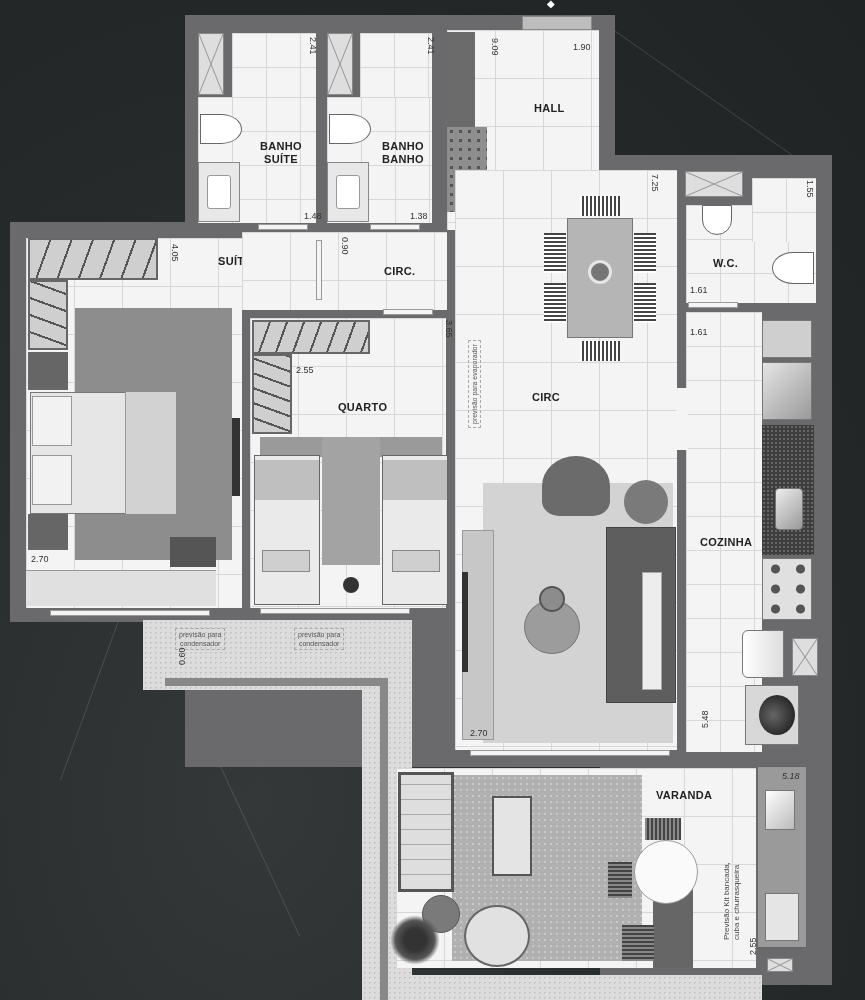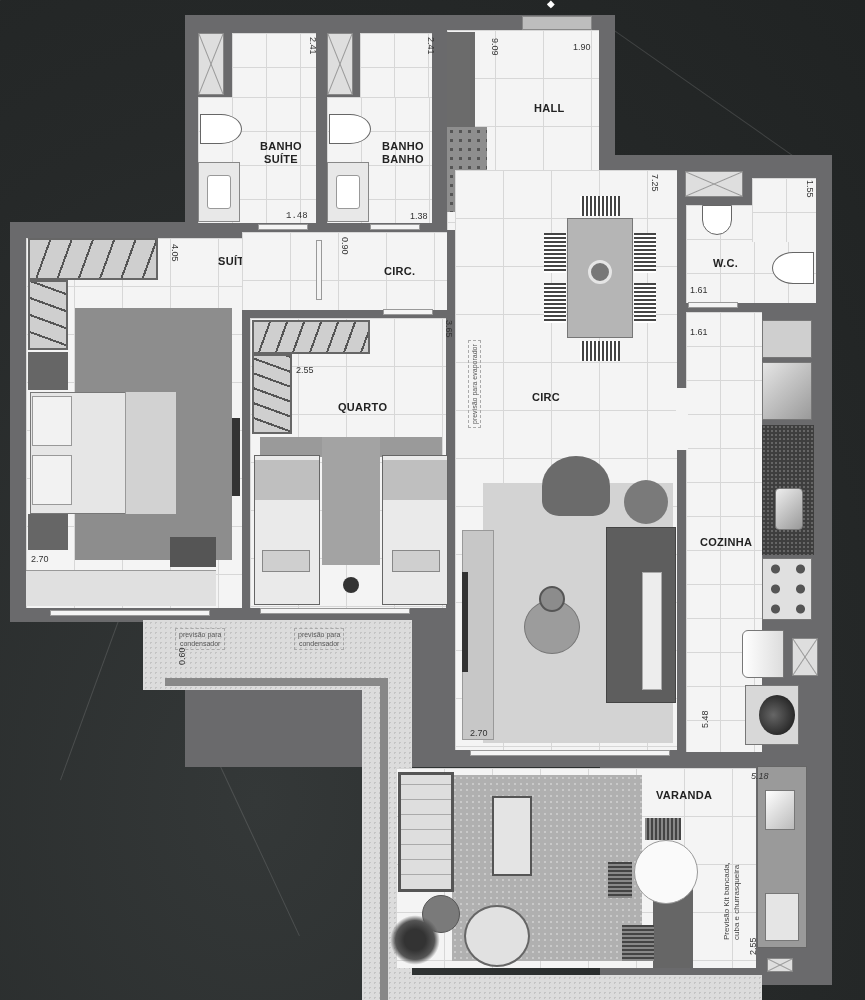--- a/index.html
+++ b/index.html
@@ -61,21 +61,21 @@
 <div class="floor small" style="left:232px;top:33px;width:84px;height:190px;"></div>
 <div class="floor small" style="left:198px;top:97px;width:118px;height:126px;"></div>
 <div class="shower" style="left:198px;top:33px;width:26px;height:62px;"></div>
 <div class="toilet" style="left:200px;top:114px;width:42px;height:30px;"></div>
 <div class="sink" style="left:198px;top:162px;width:42px;height:60px;"></div>
 <div class="label" style="left:250px;top:140px;width:62px;">
   <div>BANHO</div>
   <div>SUÍTE</div>
 </div>
 <div class="dim v" style="left:318px;top:37px;">2.41</div>
-<div class="dim" style="left:286px;top:211px;font-family:Liberation Mono, monospace;">1.48</div>
+<div class="dim" style="left:304px;top:211px;">1.48</div>
 
 <div class="floor small" style="left:360px;top:33px;width:72px;height:190px;"></div>
 <div class="floor small" style="left:327px;top:97px;width:105px;height:126px;"></div>
 <div class="shower" style="left:327px;top:33px;width:26px;height:62px;"></div>
 <div class="toilet" style="left:329px;top:114px;width:42px;height:30px;"></div>
 <div class="sink" style="left:327px;top:162px;width:42px;height:60px;"></div>
 <div class="label" style="left:372px;top:140px;width:62px;">
   <div>BANHO</div>
   <div>BANHO</div>
 </div>
@@ -185,21 +185,21 @@
 <div class="abs" style="left:653px;top:880px;width:40px;height:88px;background:#666;"></div>
 <div class="abs" style="left:634px;top:840px;width:64px;height:64px;background:#fafafa;border-radius:50%;border:1px solid #999;"></div>
 <div class="chair v" style="left:645px;top:818px;width:36px;height:22px;background-image:repeating-linear-gradient(90deg,#888 0 2px,#444 2px 4px);"></div>
 <div class="chair v" style="left:608px;top:862px;width:24px;height:36px;background-image:repeating-linear-gradient(0deg,#888 0 2px,#444 2px 4px);"></div>
 <div class="chair v" style="left:622px;top:925px;width:32px;height:36px;background-image:repeating-linear-gradient(0deg,#888 0 2px,#444 2px 4px);"></div>
 <div class="abs" style="left:757px;top:766px;width:50px;height:182px;background:#9a9a9a;border:1px solid #666;"></div>
 <div class="abs" style="left:765px;top:790px;width:30px;height:40px;background:linear-gradient(135deg,#fff,#bbb);border:1px solid #777;"></div>
 <div class="abs" style="left:765px;top:893px;width:34px;height:48px;background:#e5e5e5;border:1px solid #777;"></div>
 <div class="shower" style="left:767px;top:958px;width:26px;height:14px;"></div>
 <div class="label" style="left:656px;top:789px;">VARANDA</div>
-<div class="dim" style="left:751px;top:771px;font-style:italic;">5.18</div>
+<div class="dim" style="left:782px;top:771px;font-style:italic;">5.18</div>
 <div class="dim v" style="left:748px;top:955px;transform:rotate(-90deg);">2.55</div>
 <div class="abs" style="left:722px;top:940px;transform:rotate(-90deg);transform-origin:left top;font-size:8px;color:#444;line-height:10px;white-space:nowrap;">
   <div>Previsão Kit bancada,</div>
   <div>cuba e churrasqueira</div>
 </div>
 
 <div class="note" style="left:175px;top:628px;">
   <div>previsão para</div>
   <div>condensador</div>
 </div>

